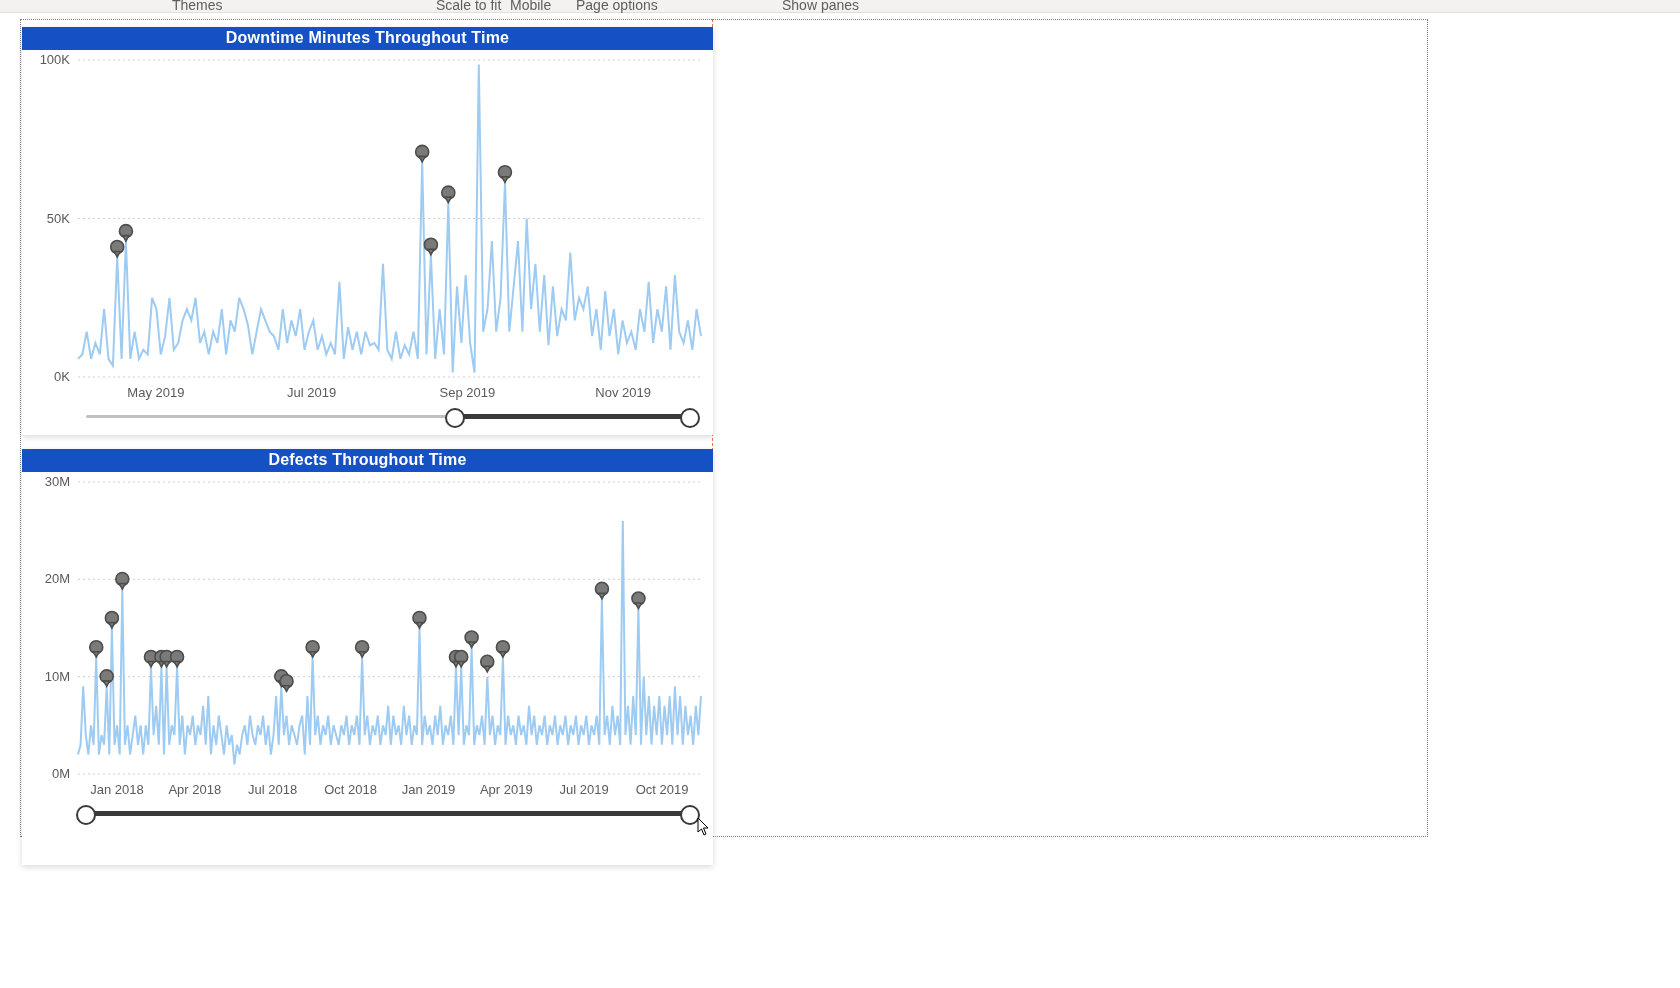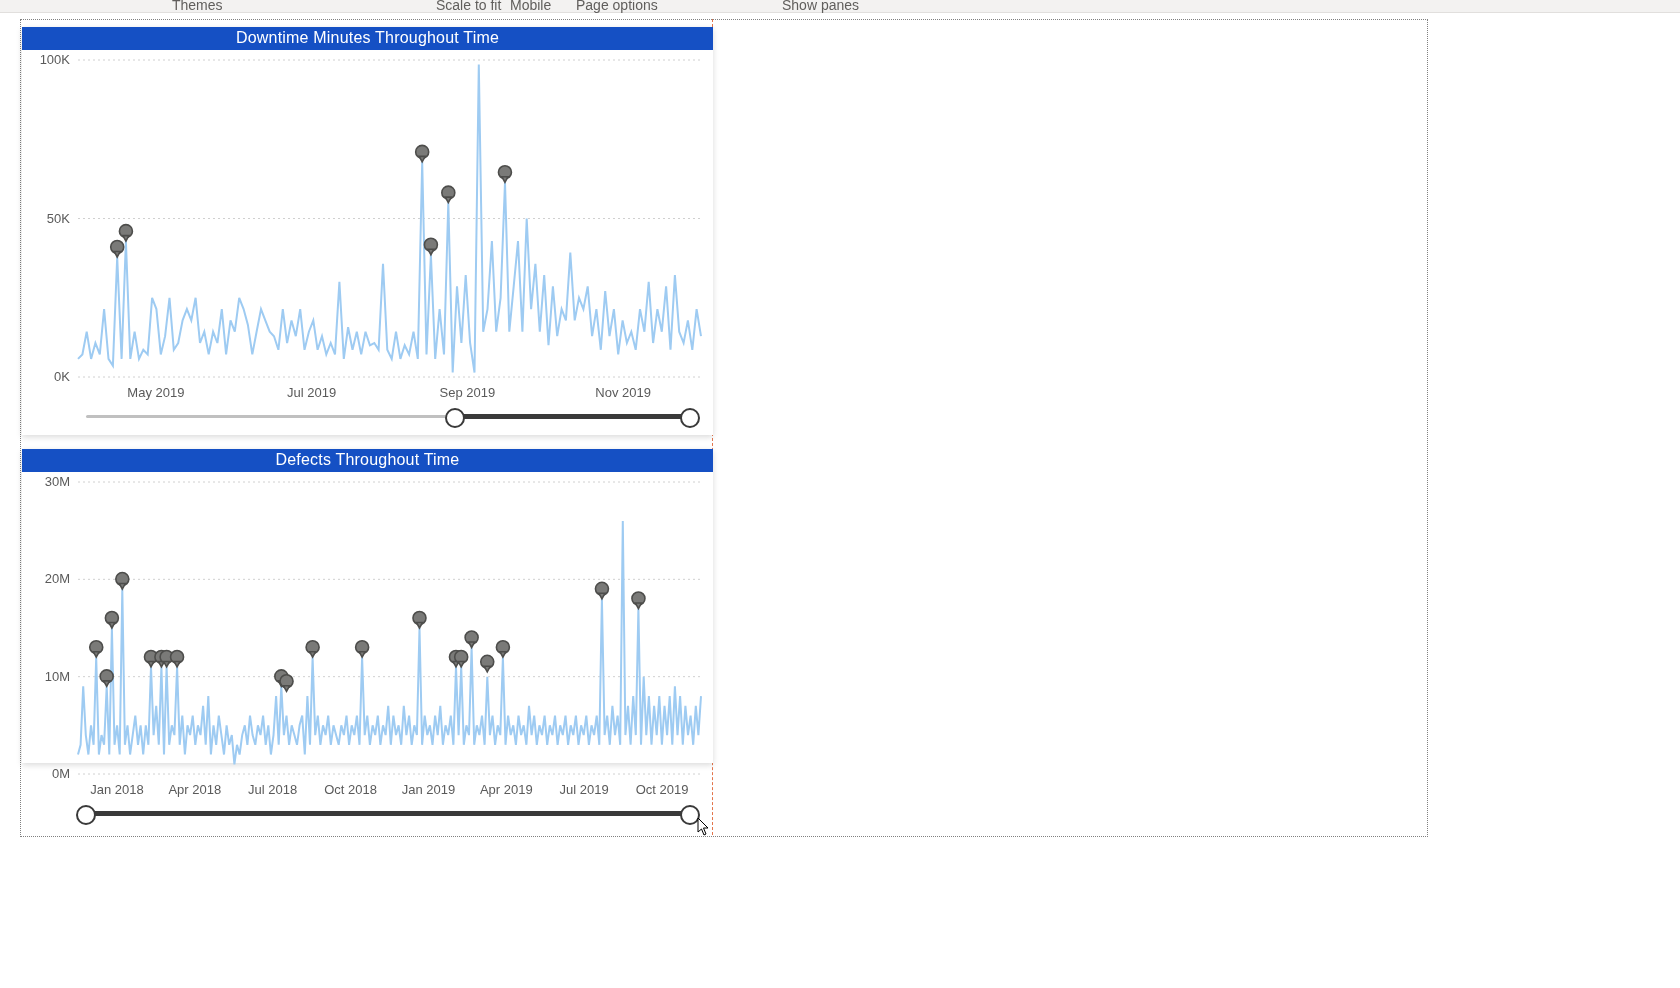--- a/index.html
+++ b/index.html
@@ -55,28 +55,28 @@
   .visual.chart1 {
     left: 22px;
     top: 14px;
     width: 691px;
     height: 408px;
   }
   .visual.chart2 {
     left: 22px;
     top: 436px;
     width: 691px;
-    height: 314px;
+    height: 416px;
   }
   .visual-title {
     background: #1550c4;
     color: #ffffff;
     text-align: center;
     font-size: 16px;
-    font-weight: 400;
+    font-weight: 700;
     padding: 2px 0 3px 0;
     letter-spacing: 0.2px;
   }
   .plot-wrap {
     position: relative;
     width: 100%;
   }
   .chart1 .plot-wrap { height: 355px; }
   .chart2 .plot-wrap { height: 330px; }
   svg.plot {

